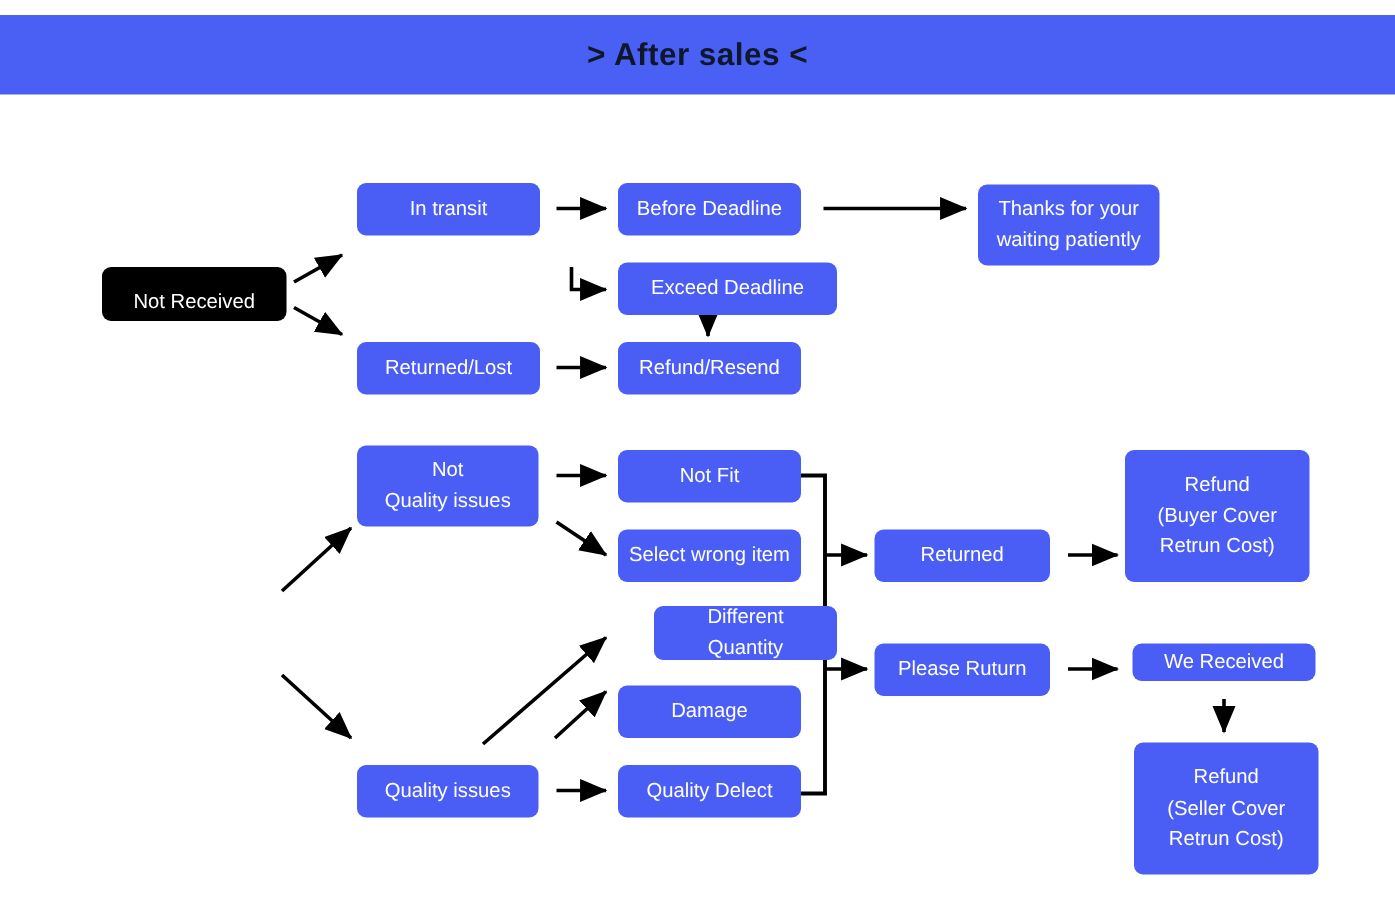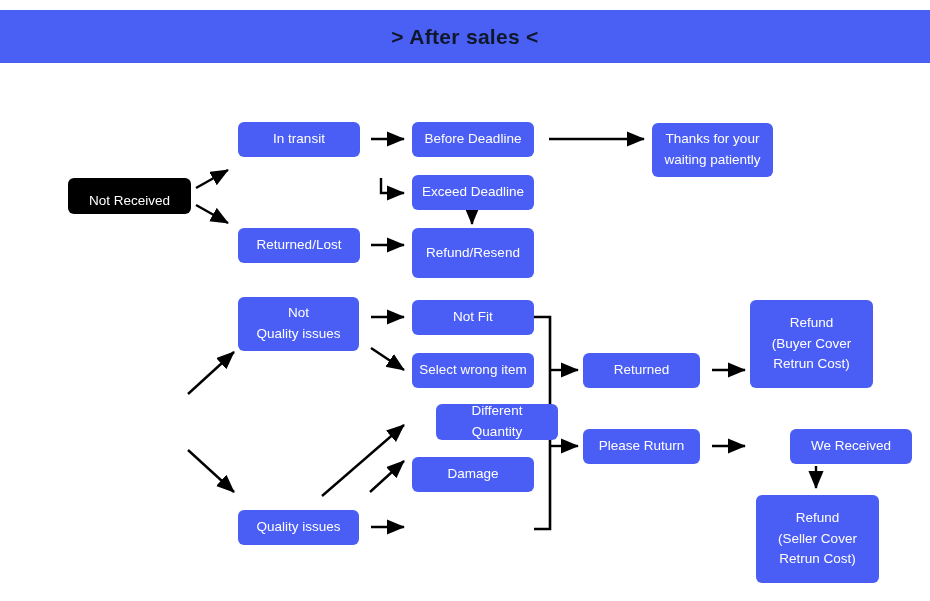--- a/index.html
+++ b/index.html
@@ -169,25 +169,25 @@
   </div>
 
   <div class="node blue" style="left:238px; top:228px; width:122px; height:35px;">
     <span class="label">Returned/Lost</span>
   </div>
 
   <div class="node blue" style="left:412px; top:122px; width:122px; height:35px;">
     <span class="label">Before Deadline</span>
   </div>
 
-  <div class="node blue" style="left:412px; top:175px; width:122px; height:35px;">
+  <div class="node blue" style="left:412px; top:175px; width:146px; height:35px;">
     <span class="label">Exceed Deadline</span>
   </div>
 
-  <div class="node blue" style="left:412px; top:228px; width:122px; height:50px;justify-content:center;">
+  <div class="node blue" style="left:412px; top:228px; width:122px; height:35px;justify-content:center;">
     <span class="label">Refund/Resend</span>
   </div>
 
   <div class="node blue" style="left:652px; top:123px; width:121px; height:54px; flex-direction:column;">
     <span class="label">Thanks for your</span>
     <span class="label">waiting patiently</span>
   </div>
 
 
   <div class="node blue" style="left:238px; top:297px; width:121px; height:54px; flex-direction:column;">
@@ -209,36 +209,39 @@
 
   <div class="node blue" style="left:436px; top:404px; width:122px; height:36px; flex-direction:column;">
     <span class="label">Different</span>
     <span class="label">Quantity</span>
   </div>
 
   <div class="node blue" style="left:412px; top:457px; width:122px; height:35px;">
     <span class="label">Damage</span>
   </div>
 
+  <div class="node blue" style="left:412px; top:510px; width:122px; height:35px;">
+    <span class="label">Quality Delect</span>
+  </div>
 
   <div class="node blue" style="left:583px; top:353px; width:117px; height:35px;">
     <span class="label">Returned</span>
   </div>
 
   <div class="node blue" style="left:583px; top:429px; width:117px; height:35px;">
     <span class="label">Please Ruturn</span>
   </div>
 
   <div class="node blue" style="left:750px; top:300px; width:123px; height:88px; flex-direction:column;">
     <span class="label">Refund</span>
     <span class="label">(Buyer Cover</span>
     <span class="label">Retrun Cost)</span>
   </div>
 
-  <div class="node blue" style="left:755px; top:429px; width:122px; height:35px;margin-left:35px;">
+  <div class="node blue" style="left:755px; top:429px; width:122px; height:25px;">
     <span class="label">We Received</span>
   </div>
 
   <div class="node blue" style="left:756px; top:495px; width:123px; height:88px; flex-direction:column;">
     <span class="label">Refund</span>
     <span class="label">(Seller Cover</span>
     <span class="label">Retrun Cost)</span>
   </div>
 
 </div>

